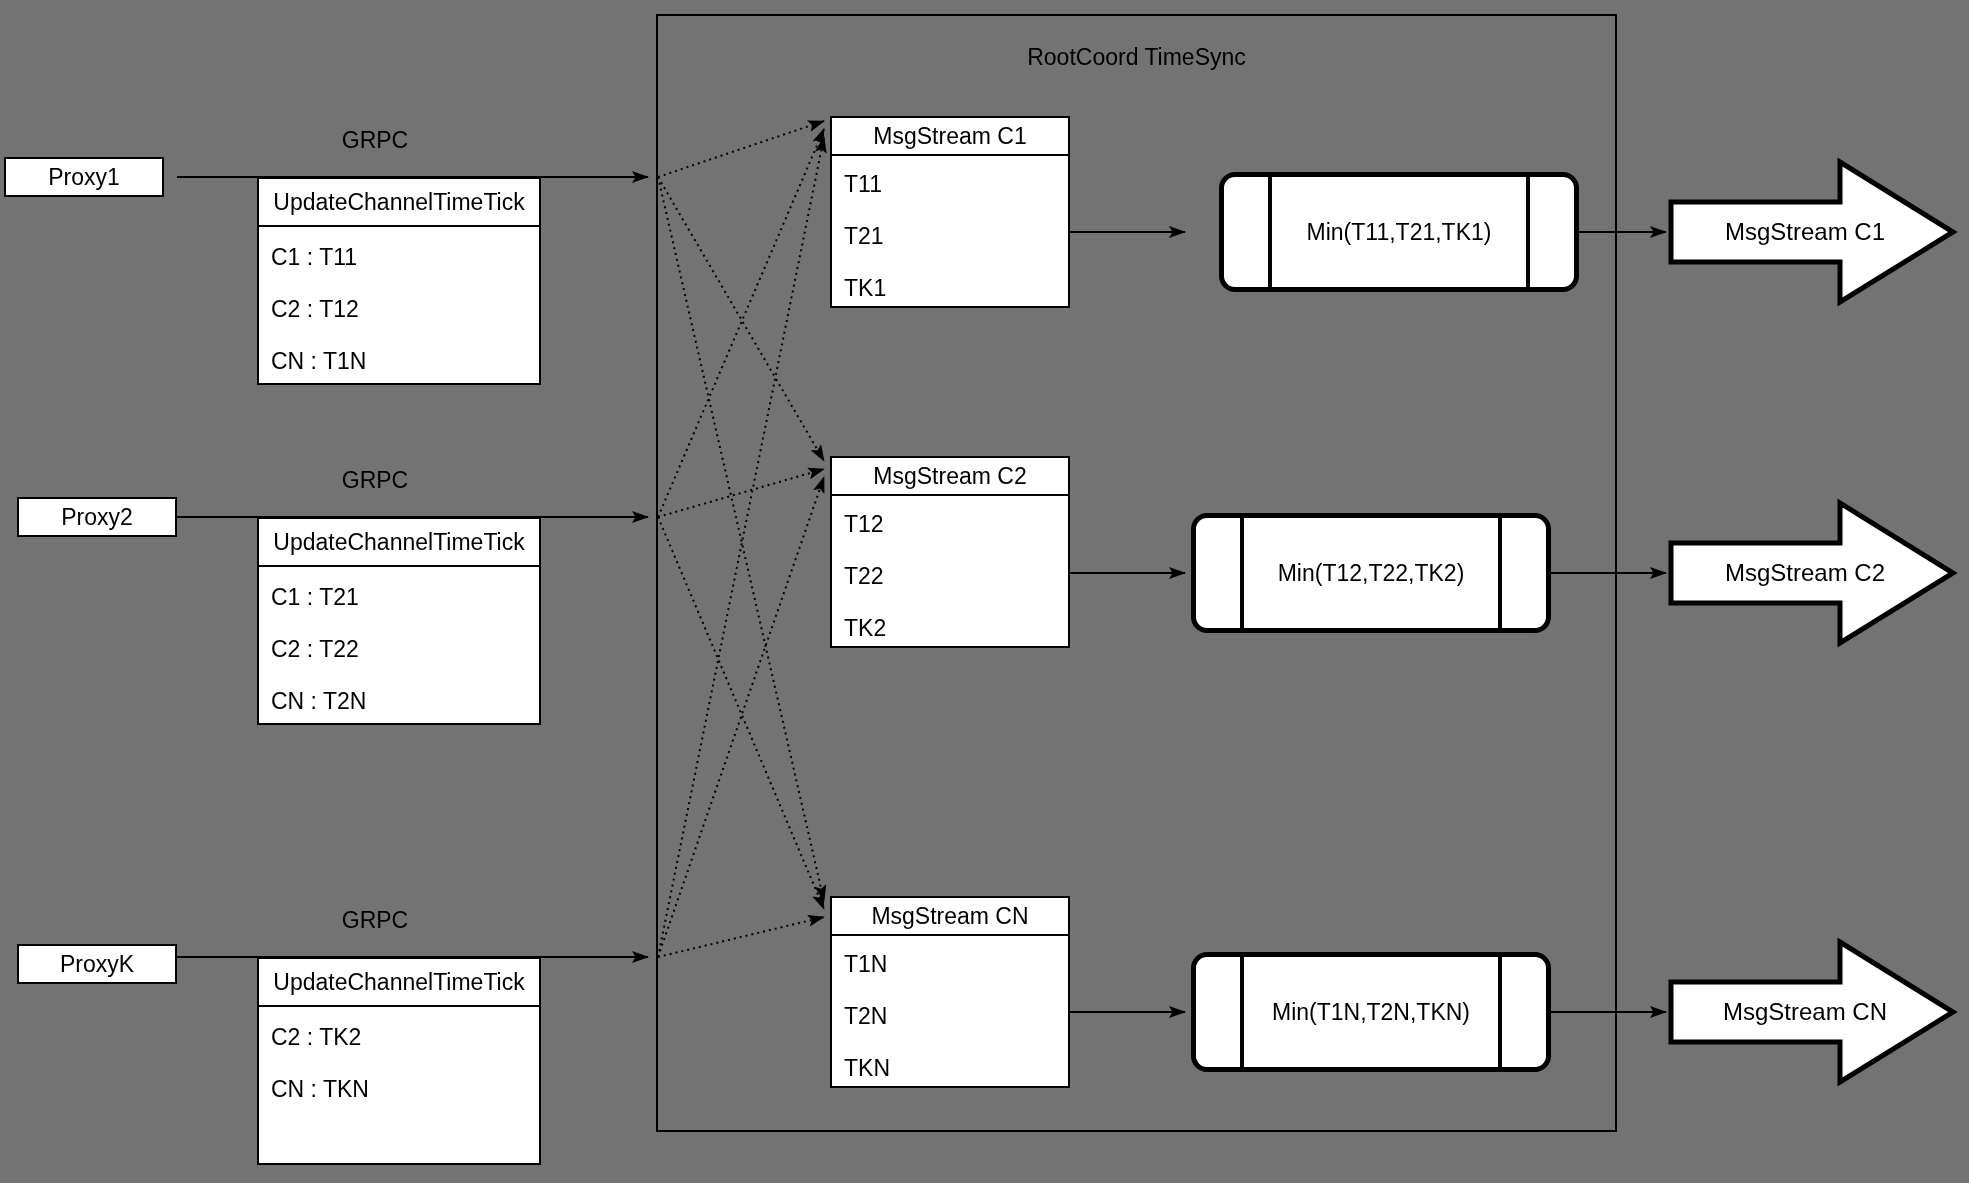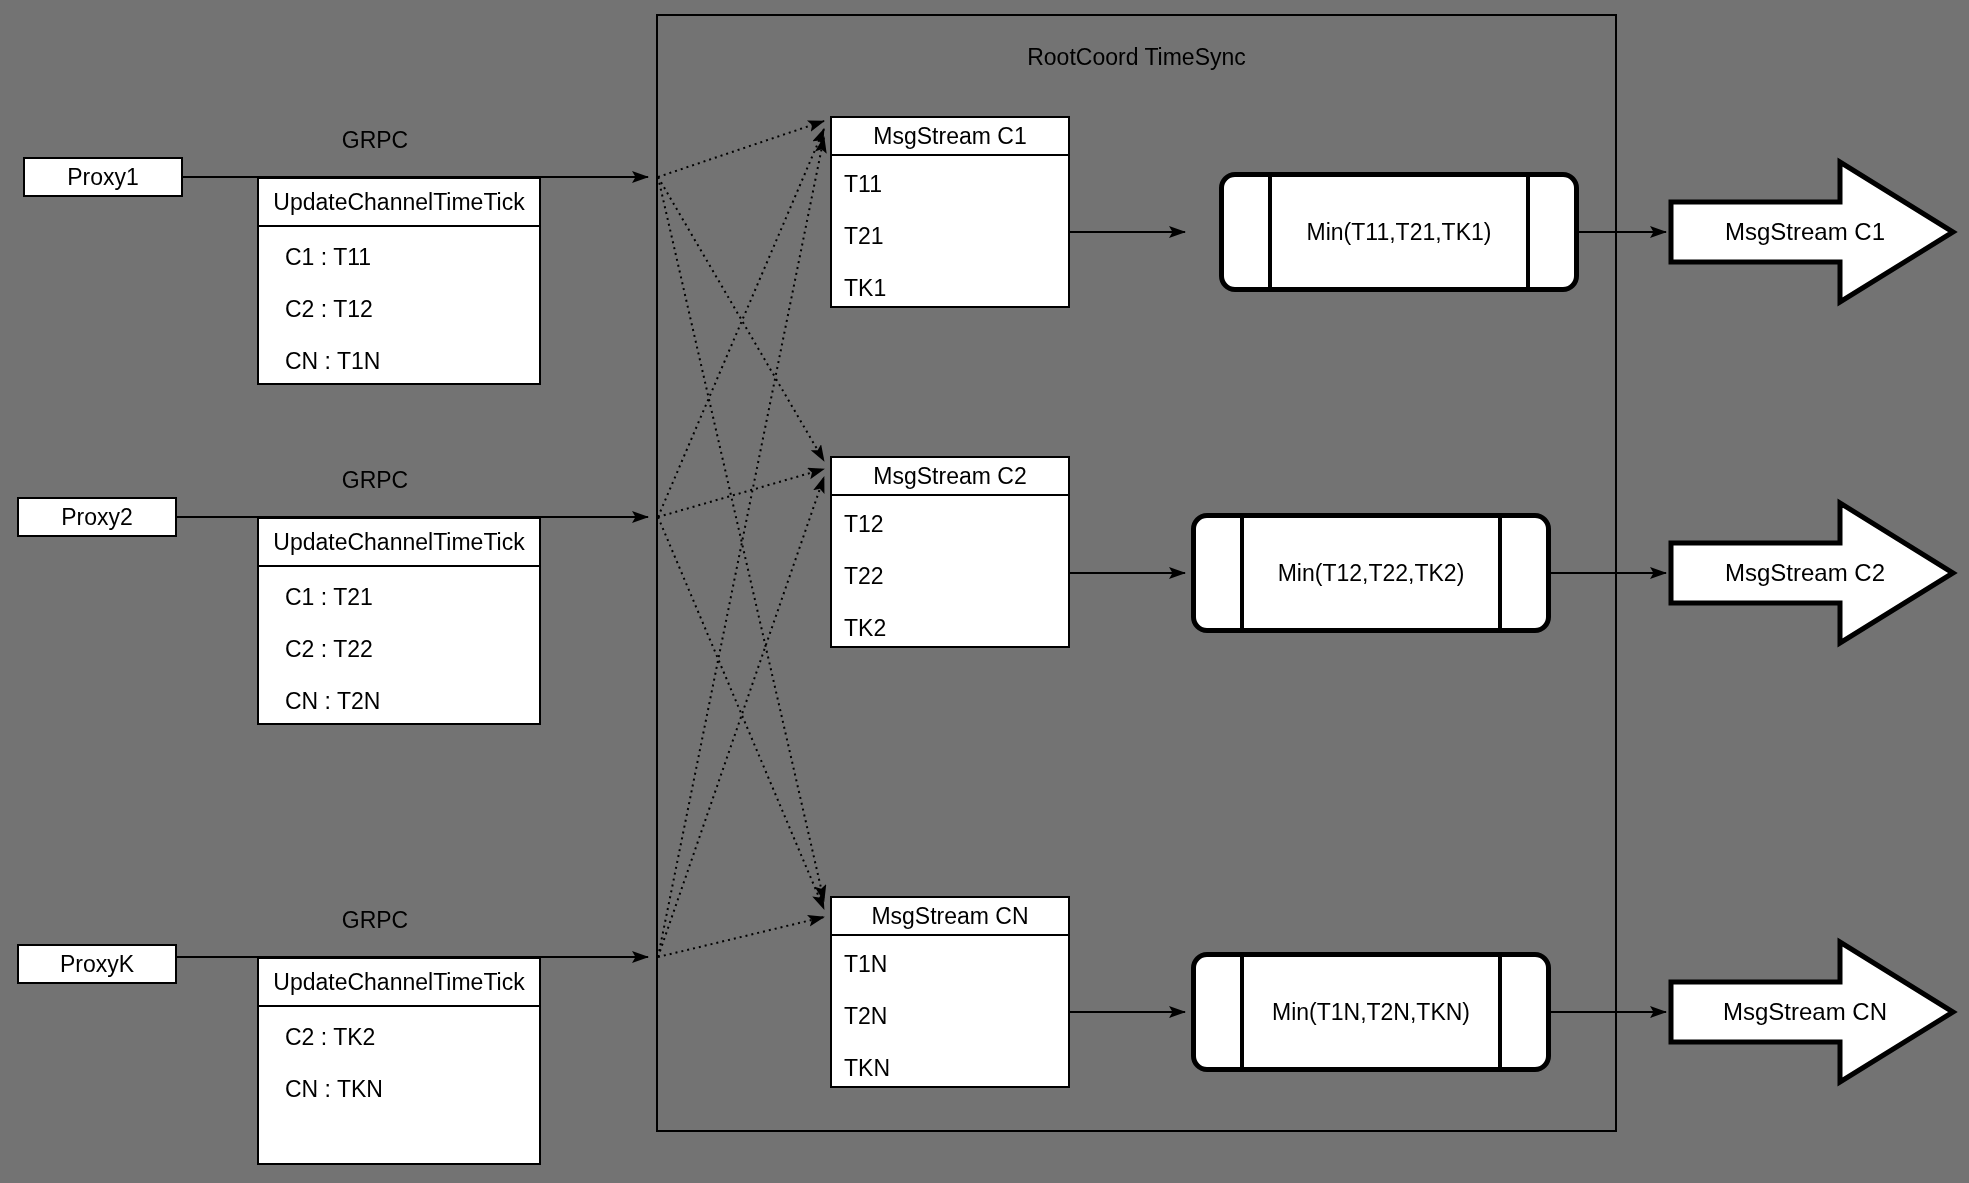--- a/index.html
+++ b/index.html
@@ -21,21 +21,21 @@
   .dtable { background:#fff; border:2px solid #000; }
   .dtable .hdr {
     border-bottom:2px solid #000; display:flex; align-items:center; justify-content:center;
     font-size:23px;
   }
   .dtable .tbody { font-size:23px; }
   .dtable .trow { height:52px; display:flex; align-items:center; }
 
   .ltable { width:284px; height:208px; }
   .ltable .hdr { height:46px; }
-  .ltable .tbody { padding:4px 0 0 26px; }
+  .ltable .tbody { padding:4px 0 0 12px; }
 
   .stable { width:240px; height:192px; }
   .stable .hdr { height:36px; }
   .stable .tbody { padding:2px 7px 0 12px; }
 
   .rootcoord {
     left:656px; top:14px; width:961px; height:1118px;
     border:2px solid #000; background:transparent;
   }
   .rc-title {
@@ -101,21 +101,21 @@
     <g fill="#fff" stroke="#000" stroke-width="5" stroke-linejoin="miter">
       <polygon points="1671,202 1840,202 1840,162 1953,232 1840,302 1840,262 1671,262"></polygon>
       <polygon points="1671,543 1840,543 1840,503 1953,573 1840,643 1840,603 1671,603"></polygon>
       <polygon points="1671,982 1840,982 1840,942 1953,1012 1840,1082 1840,1042 1671,1042"></polygon>
     </g>
   </svg>
 
   <div class="abs rootcoord"></div>
   <div class="abs rc-title">RootCoord TimeSync</div>
 
-  <div class="abs proxy-box" style="left:23px; top:157px;">
+  <div class="abs proxy-box" style="left:4px; top:157px;">
     <span>Proxy1</span>
   </div>
   <div class="abs grpc-label" style="left:275px; top:126px;">GRPC</div>
   <div class="abs dtable ltable" style="left:257px; top:177px;">
     <div class="hdr">UpdateChannelTimeTick</div>
     <div class="tbody">
       <div class="trow">C1 :  T11</div>
       <div class="trow">C2 :  T12</div>
       <div class="trow">CN : T1N</div>
     </div>

